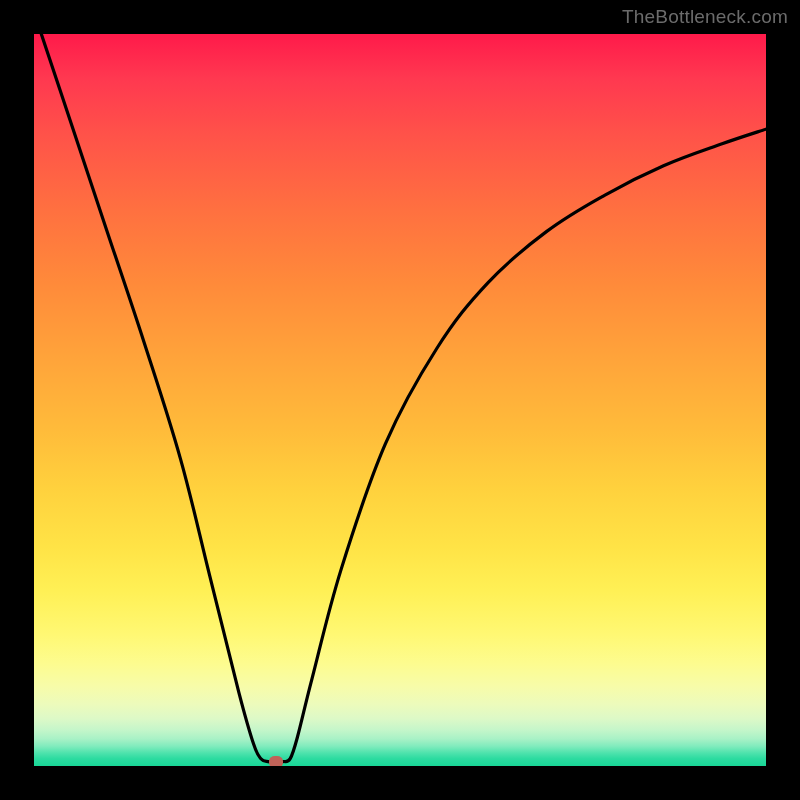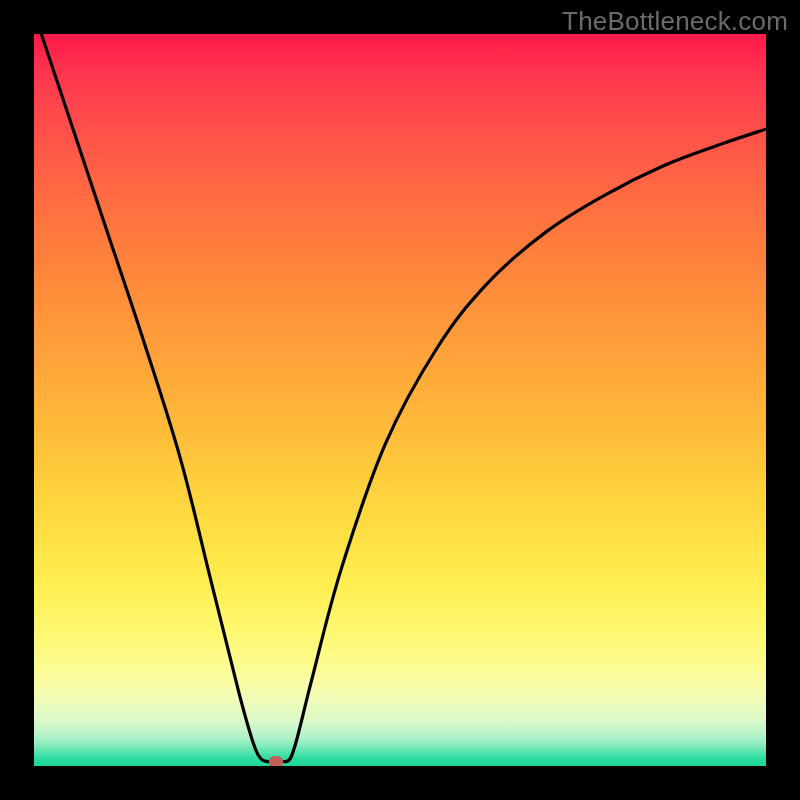--- a/index.html
+++ b/index.html
@@ -63,21 +63,21 @@
     height: 12px;
     border-radius: 6px / 5px;
     background: #c06258;
     transform: translate(-50%, -50%);
   }
   .watermark {
     position: absolute;
     top: 6px;
     right: 12px;
     color: #6b6b6b;
-    font-size: 26px;
+    font-size: 19px;
     letter-spacing: 0.2px;
     font-family: Arial, Helvetica, sans-serif;
   }
 </style>
 </head>
 <body>
 
 <div class="outer">
   <div class="plot-area">
     <div class="gradient"></div>

